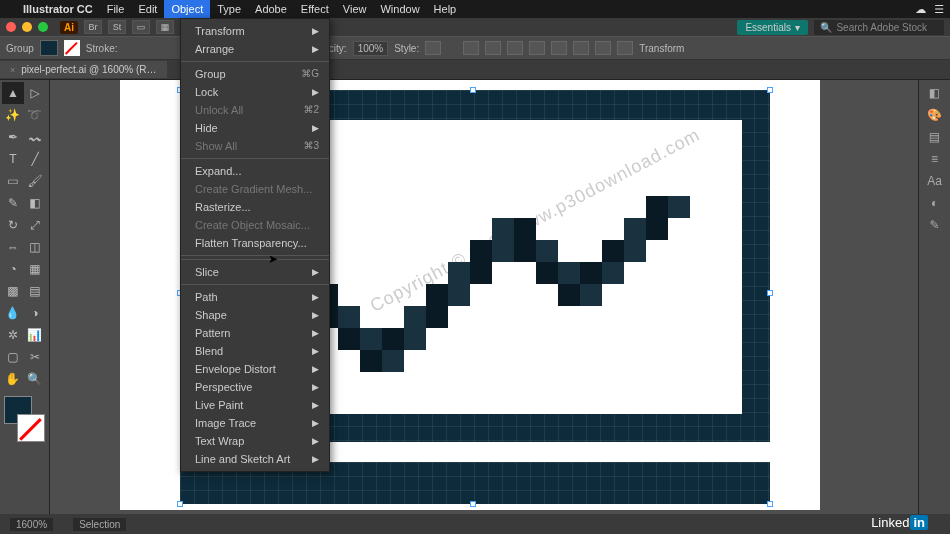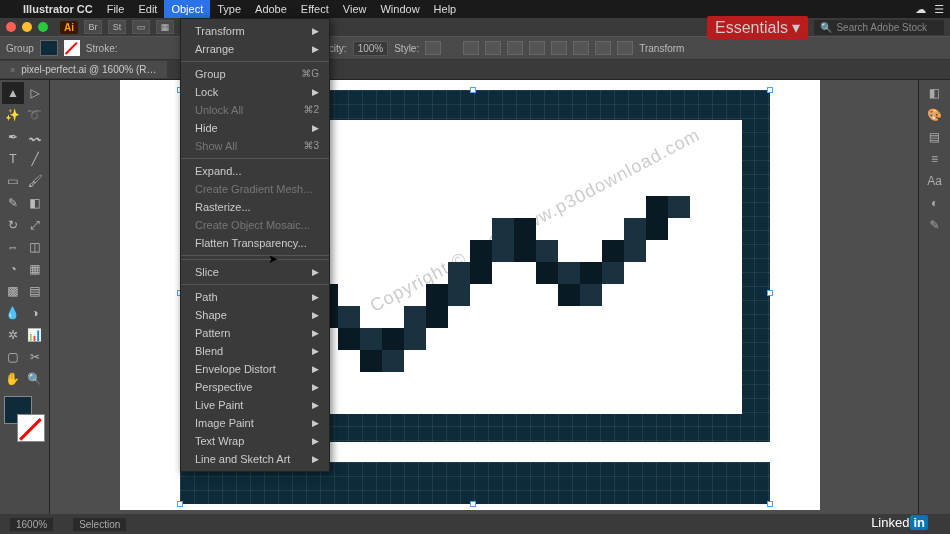--- a/index.html
+++ b/index.html
@@ -8,21 +8,21 @@
 .apple { font-size:12px; margin-right:10px; }
 .menubar .mitem { padding:0 7px; line-height:18px; height:18px; }
 .menubar .mitem.sel { background:#2a73e8; color:#fff; }
 .menubar .right { margin-left:auto; display:flex; gap:8px; align-items:center; }
 .right .glyph { font-size:11px; }
 .winchrome { height:18px; background:#3a3a3a; display:flex; align-items:center; padding:0 6px; gap:6px; }
 .tlight { width:10px; height:10px; border-radius:50%; }
 .ai-badge { background:#3a1800; color:#ff9a00; font-weight:bold; font-size:10px; padding:1px 4px; border-radius:2px; margin-left:6px; }
 .wbtn { width:18px; height:14px; background:#4a4a4a; border:1px solid #555; font-size:9px; color:#bbb; display:flex; align-items:center; justify-content:center; }
 .winright { margin-left:auto; display:flex; gap:6px; align-items:center; }
-.essentials { background:#b91c1c; color:#ccc; font-size:16px; padding:2px 8px; border-radius:2px; display:flex; align-items:flex-end; gap:4px; }
+.essentials { background:#0f766e; color:#ccc; font-size:10px; padding:2px 8px; border-radius:2px; display:flex; align-items:flex-end; gap:4px; }
 .search { background:#2a2a2a; color:#888; font-size:10px; padding:2px 6px; width:130px; display:flex; align-items:center; gap:4px; }
 .ctrlbar { height:24px; background:#4a4a4a; border-top:1px solid #555; border-bottom:1px solid #333; display:flex; align-items:center; padding:0 6px; gap:6px; font-size:10px; color:#bbb; }
 .ctrlbar .seg { width:18px; height:16px; background:#555; border:1px solid #666; }
 .ctrlbar .noFill { width:16px;height:16px;background:#fff;position:relative; }
 .ctrlbar .noFill::after { content:''; position:absolute; left:0; top:50%; width:100%; height:2px; background:red; transform:rotate(-45deg) translateY(-50%); }
 .ctrlbar .opfield { background:#3a3a3a; padding:1px 4px; border:1px solid #555; }
 .ctrlbar .tbtn { width:16px; height:14px; background:#555; border:1px solid #666; }
 .tabbar { height:20px; background:#3a3a3a; display:flex; align-items:center; font-size:10px; border-bottom:1px solid #222; }
 .tab { background:#4a4a4a; color:#ccc; padding:3px 10px; display:flex; align-items:center; gap:6px; }
 .tab .x { color:#888; font-size:9px; }
@@ -315,21 +315,21 @@
     </div>
     <div class="ditem">
       <span>Perspective</span>
       <span class="arrow">▶</span>
     </div>
     <div class="ditem">
       <span>Live Paint</span>
       <span class="arrow">▶</span>
     </div>
     <div class="ditem">
-      <span>Image Paint</span>
+      <span>Image Trace</span>
       <span class="arrow">▶</span>
     </div>
     <div class="ditem">
       <span>Text Wrap</span>
       <span class="arrow">▶</span>
     </div>
     <div class="ditem">
       <span>Line and Sketch Art</span>
       <span class="arrow">▶</span>
     </div>

